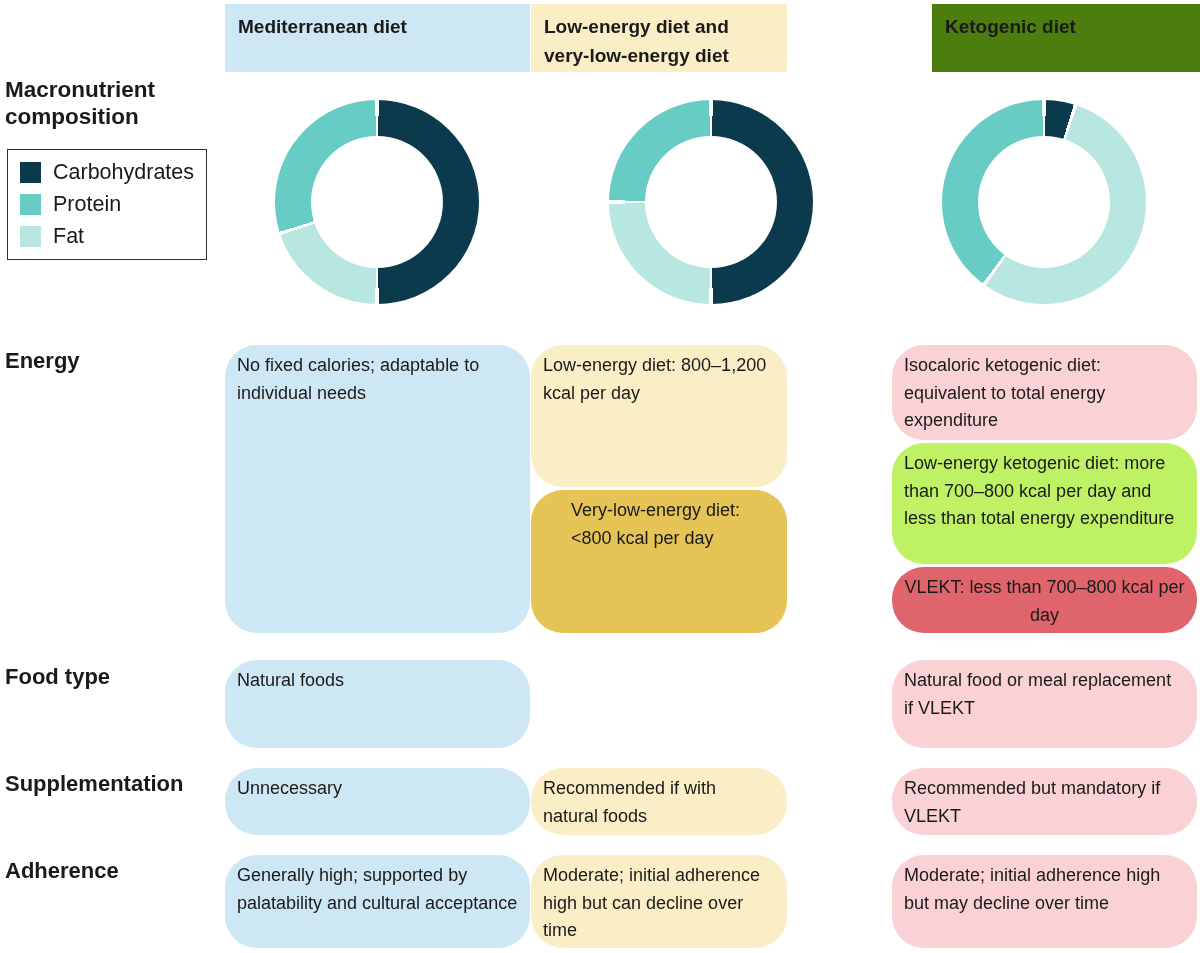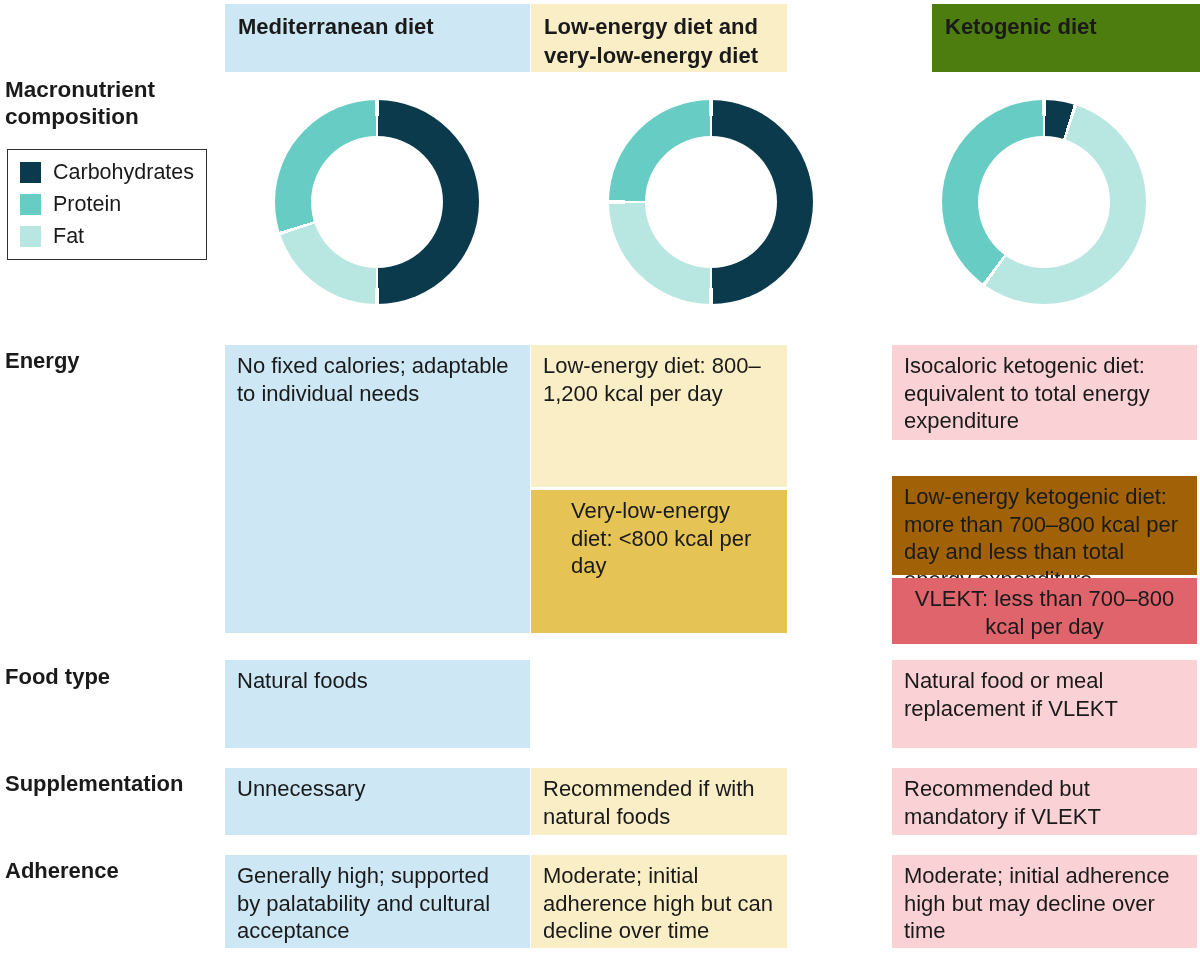--- a/index.html
+++ b/index.html
@@ -5,21 +5,21 @@
   html,body{margin:0;padding:0;background:#ffffff;}
   body{font-family:"Liberation Sans", sans-serif;color:#1a1a1a;}
   .figure{position:relative;width:1200px;height:953px;background:#ffffff;overflow:hidden;}
 
   
   .col0{left:225px;width:305px}
   .col1{left:531px;width:256px}
   .col2{left:892px;width:305px}
 
   .hdr{position:absolute;top:4px;height:68px;box-sizing:border-box;
-       padding:8px 13px;font-weight:bold;font-size:22px;line-height:29px;}
+       padding:8px 13px;font-weight:bold;font-size:19px;line-height:29px;}
 
   .macro-label{position:absolute;left:5px;top:76px;width:215px;
        font-weight:bold;font-size:22.5px;line-height:27px;}
 
   .legend{position:absolute;left:7px;top:149px;width:200px;box-sizing:border-box;
        background:#ffffff;border:1.5px solid #2f2f2f;padding:11px 12px;
        display:flex;flex-direction:column;gap:9px;}
   .legend-item{display:flex;align-items:center;gap:12px;font-size:21.5px;line-height:23px;}
   .legend-swatch{width:21px;height:21px;flex:0 0 auto;}
 
@@ -34,21 +34,21 @@
   .rl-energy{top:348px}
   .rl-food{top:664px}
   .rl-supp{top:771px}
   .rl-adh{top:858px}
 
   .cellstack{position:absolute;display:flex;flex-direction:column;gap:3px;}
   .rw-energy{top:345px}
   .rw-food{top:660px}
   .rw-supp{top:768px}
   .rw-adh{top:855px}
-  .cell{box-sizing:border-box;padding:7px 12px;font-size:22px;line-height:27.5px;}
+  .cell{box-sizing:border-box;padding:7px 12px;font-size:18px;line-height:27.5px;border-radius:32px;}
 </style>
 </head>
 <body>
 
 <div class="figure">
 
   <div class="hdr col0" style="background: rgb(205, 231, 245);">Mediterranean diet</div>
   <div class="hdr col1" style="background: rgb(250, 238, 198);">Low-energy diet and very-low-energy diet</div>
   <div class="hdr col2" style="background: #4d7c0f; margin-left: 40px;">Ketogenic diet</div>
 
@@ -85,21 +85,21 @@
 
   <div class="cellstack col0 rw-energy">
       <div class="cell" style="height: 288px; background: rgb(205, 231, 245);"><span>No fixed calories; adaptable to individual needs</span></div>
     </div>
   <div class="cellstack col1 rw-energy">
       <div class="cell" style="height: 142px; background: rgb(250, 238, 198);"><span>Low-energy diet: 800–1,200 kcal per day</span></div>
       <div class="cell" style="height: 143px; background: rgb(230, 195, 85); padding-left: 40px;"><span>Very-low-energy diet: &lt;800 kcal per day</span></div>
     </div>
   <div class="cellstack col2 rw-energy">
       <div class="cell" style="height: 95px; background: rgb(250, 210, 214);"><span>Isocaloric ketogenic diet: equivalent to total energy expenditure</span></div>
-      <div class="cell" style="height: 99px; background: #a16207; margin-top: 33px;"><span>Low-energy ketogenic diet: more than 700–800 kcal per day and less than total energy expenditure</span></div>
+      <div class="cell" style="height: 121px; background: #bef264;"><span>Low-energy ketogenic diet: more than 700–800 kcal per day and less than total energy expenditure</span></div>
       <div class="cell" style="height: 66px; background: rgb(223, 100, 107); text-align: center;"><span>VLEKT: less than 700–800 kcal per day</span></div>
     </div>
 
   <div class="cellstack col0 rw-food">
       <div class="cell" style="height: 88px; background: rgb(205, 231, 245);"><span>Natural foods</span></div>
     </div>
   <div class="cellstack col2 rw-food">
       <div class="cell" style="height: 88px; background: rgb(250, 210, 214);"><span>Natural food or meal replacement if VLEKT</span></div>
     </div>
 

